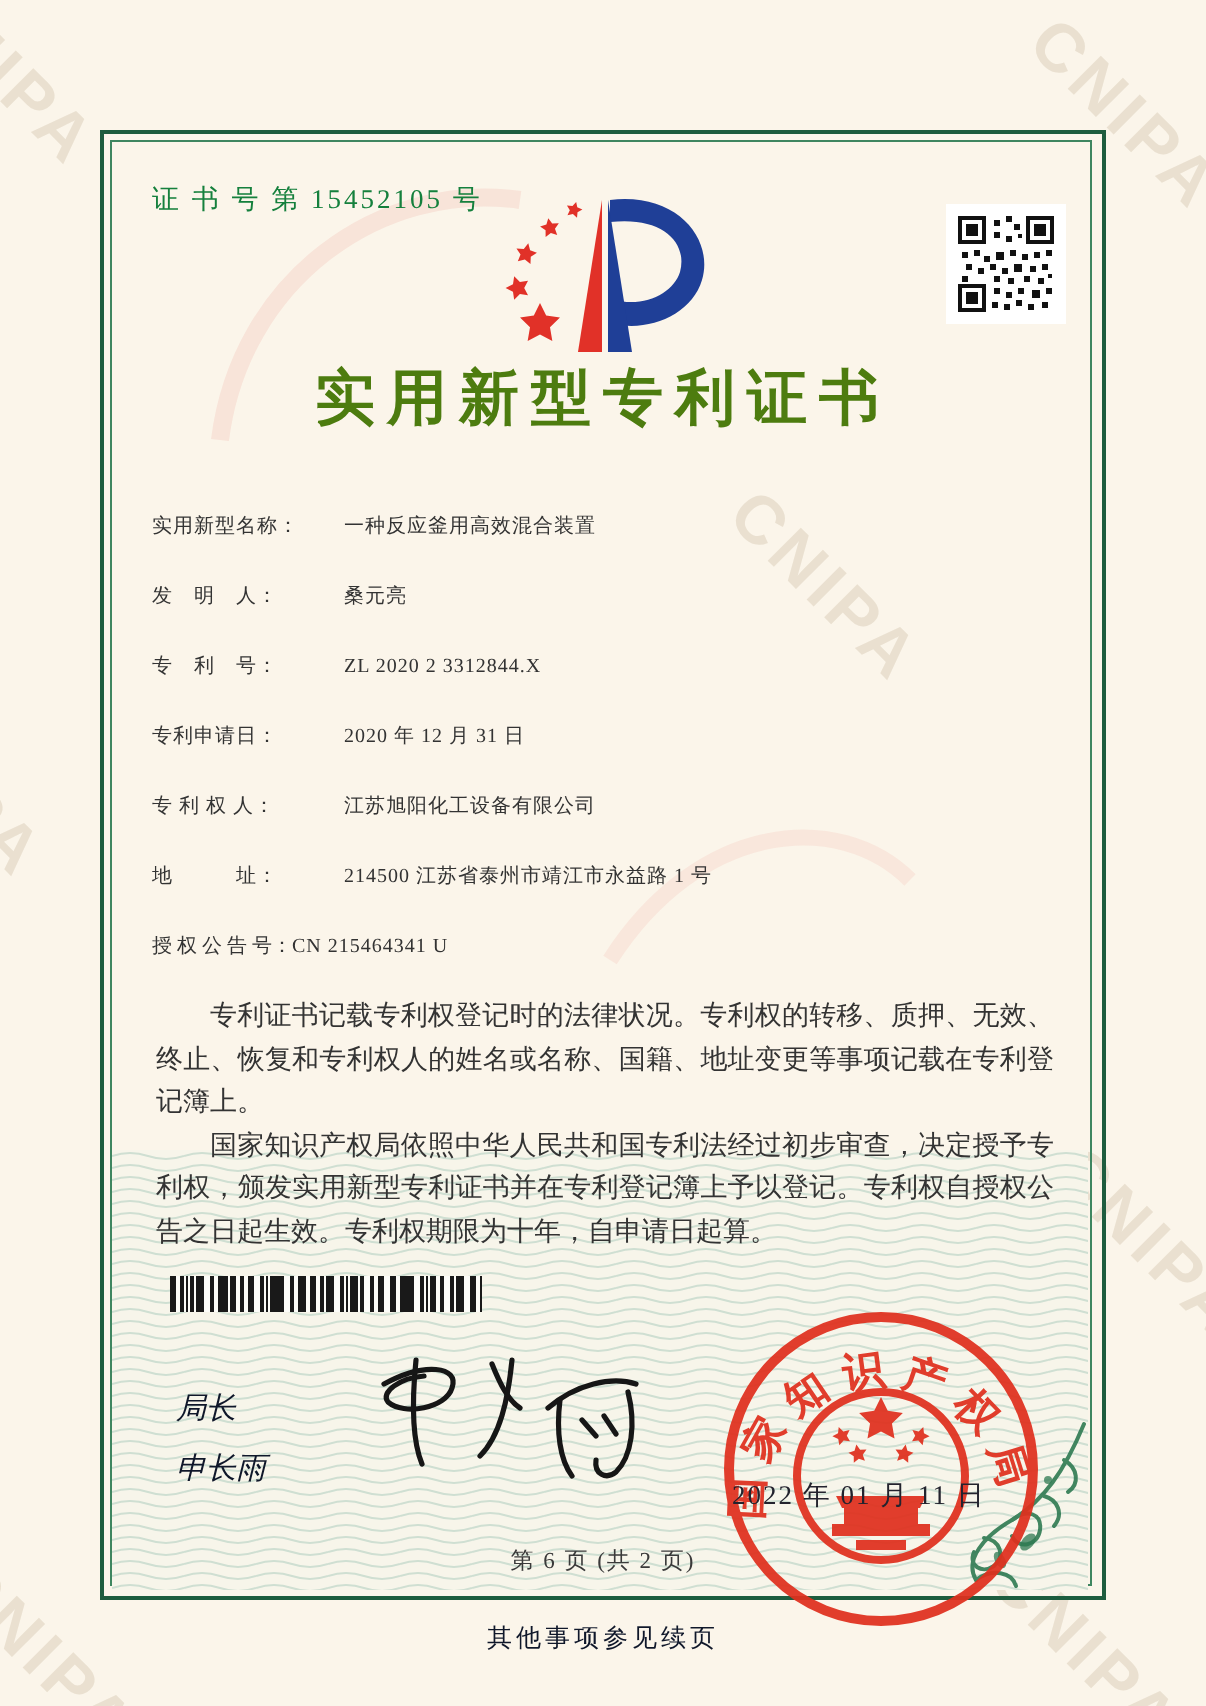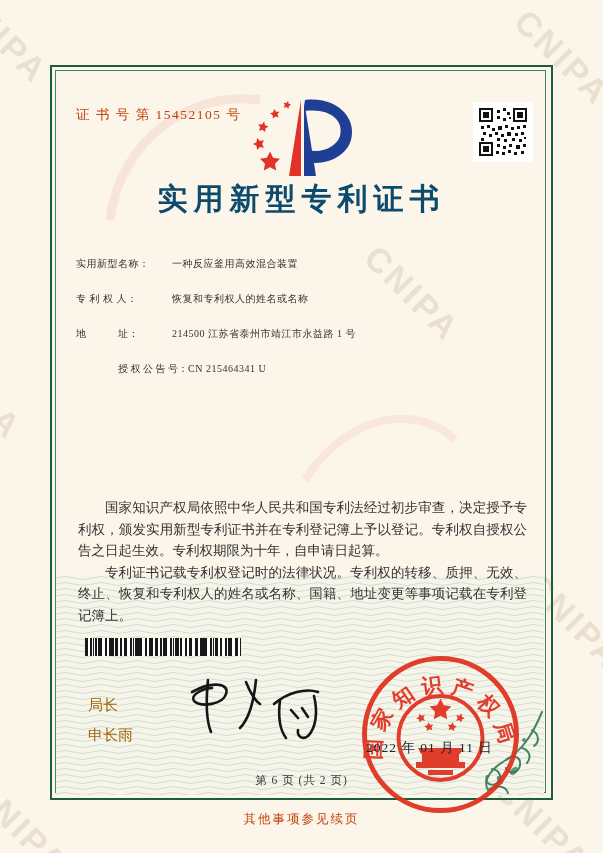--- a/index.html
+++ b/index.html
@@ -13,51 +13,51 @@
     position:absolute;font-family:"Liberation Sans","DejaVu Sans",sans-serif;
     font-weight:bold;font-size:34px;letter-spacing:3px;
     color:rgba(186,166,136,0.26);transform:rotate(45deg);
     transform-origin:left top;white-space:nowrap;user-select:none;
   }
   
   .frame-outer{position:absolute;left:50px;top:65px;width:499px;height:731px;
     border:2px solid #1e5c3e;background:transparent;}
   .frame-inner{position:absolute;left:55px;top:70px;width:489px;height:721px;
     border:1px solid #3f8660;}
-  .cert-no{position:absolute;left:76px;top:106px;font-size:13.5px;letter-spacing:1.5px;color:#c2410c;}
+  .cert-no{position:absolute;left:76px;top:91px;font-size:13.5px;letter-spacing:1.5px;color:#15803d;}
   .logo{position:absolute;left:243px;top:96px;}
   .qr-wrap{position:absolute;left:473px;top:102px;width:60px;height:60px;background:#fff;
     display:flex;align-items:center;justify-content:center;}
   .title{position:absolute;left:0;top:179px;width:100%;text-align:center;
-    font-size:30px;font-weight:bold;letter-spacing:6px;color:#0c4a6e;}
+    font-size:30px;font-weight:bold;letter-spacing:6px;color:#4d7c0f;}
   .fields{position:absolute;left:76px;top:256px;width:460px;font-size:10px;color:#333;}
   .frow{height:35px;line-height:15px;white-space:nowrap;}
   .flabel{display:inline-block;min-width:96px;letter-spacing:0.5px;}
   .fvalue{letter-spacing:0.5px;}
   .frow-split{display:flex;}
-  .frow-split .pair2{margin-left:42px;}
+  .frow-split .pair2{}
   .paras{position:absolute;left:78px;top:497px;width:449px;font-size:13.5px;
     line-height:21.5px;text-align:justify;color:#333;}
   .paras p{margin:0;text-indent:2em;}
   
   .band{position:absolute;left:56px;top:575px;width:488px;height:220px;}
   .barcode{position:absolute;left:85px;top:638px;width:156px;height:18px;background-color:#fcfcf8;
     background-image:
       repeating-linear-gradient(90deg,#191919 0 2px,transparent 2px 5px),
       repeating-linear-gradient(90deg,#191919 0 1px,transparent 1px 8px),
       repeating-linear-gradient(90deg,#191919 0 3px,transparent 3px 13px);}
-  .signer{position:absolute;left:88px;top:690px;font-size:15px;color:#a16207;line-height:30px;}
+  .signer{position:absolute;left:88px;top:690px;font-size:15px;color:#0f172a;line-height:30px;font-style:italic;}
   .signature{position:absolute;left:178px;top:670px;}
   .seal{position:absolute;left:358px;top:652px;}
   .seal-date{position:absolute;left:366px;top:739px;width:150px;font-size:13.5px;
     letter-spacing:1px;color:#23232e;z-index:6;}
   .page-num{position:absolute;left:0;top:773px;width:100%;text-align:center;
     font-size:11.5px;color:#3a3a3a;letter-spacing:1px;z-index:7;}
   .footer-note{position:absolute;left:0;top:811px;width:100%;text-align:center;
-    font-size:12.5px;color:#c2410c;letter-spacing:2px;}
+    font-size:12.5px;color:#0f172a;letter-spacing:2px;}
   .flourish{position:absolute;left:462px;top:708px;z-index:5;}
   .arc{position:absolute;z-index:0;}
   .z2{z-index:2;} .z3{z-index:3;} .z4{z-index:4;} .z5{z-index:5;}
 </style>
 </head>
 <body>
 
 <div class="page">
 
   <div class="wm" style="left:-28px;top:-20px;">CNIPA</div>
@@ -183,33 +183,42 @@
     </svg>
   </div>
 
   <div class="title z2">实用新型专利证书</div>
 
   <div class="fields z2">
     <div class="frow">
       <span class="flabel">实用新型名称：</span><span class="fvalue">一种反应釜用高效混合装置</span>
     </div>
     <div class="frow">
-      <span class="flabel">专 利 权 人：</span><span class="fvalue">恢复和专利权人的姓名或名称</span>
+      <span class="flabel">发　明　人：</span><span class="fvalue">桑元亮</span>
+    </div>
+    <div class="frow">
+      <span class="flabel">专　利　号：</span><span class="fvalue">ZL 2020 2 3312844.X</span>
+    </div>
+    <div class="frow">
+      <span class="flabel">专利申请日：</span><span class="fvalue">2020 年 12 月 31 日</span>
+    </div>
+    <div class="frow">
+      <span class="flabel">专 利 权 人：</span><span class="fvalue">江苏旭阳化工设备有限公司</span>
     </div>
     <div class="frow">
       <span class="flabel">地　　　址：</span><span class="fvalue">214500 江苏省泰州市靖江市永益路 1 号</span>
     </div>
     <div class="frow frow-split">
       <span class="pair2"><span>授 权 公 告 号：</span><span class="fvalue">CN 215464341 U</span></span>
     </div>
   </div>
 
   <div class="paras z2">
+    <p>专利证书记载专利权登记时的法律状况。专利权的转移、质押、无效、终止、恢复和专利权人的姓名或名称、国籍、地址变更等事项记载在专利登记簿上。</p>
     <p>国家知识产权局依照中华人民共和国专利法经过初步审查，决定授予专利权，颁发实用新型专利证书并在专利登记簿上予以登记。专利权自授权公告之日起生效。专利权期限为十年，自申请日起算。</p>
-    <p>专利证书记载专利权登记时的法律状况。专利权的转移、质押、无效、终止、恢复和专利权人的姓名或名称、国籍、地址变更等事项记载在专利登记簿上。</p>
   </div>
 
   <div class="barcode z3"></div>
 
   <div class="signer z3">
     <div>局长</div>
     <div>申长雨</div>
   </div>
 
   <svg class="signature z4" width="148" height="80" viewBox="0 0 148 80">

